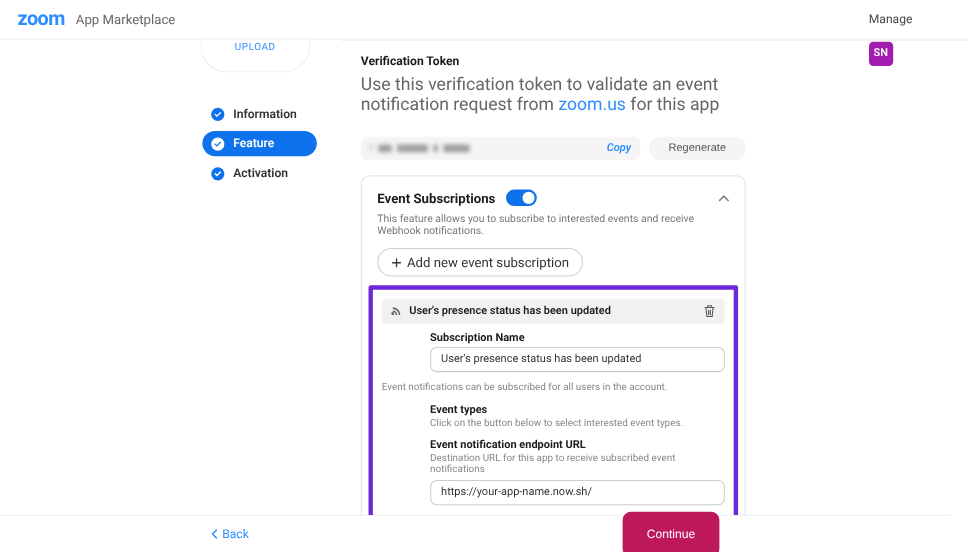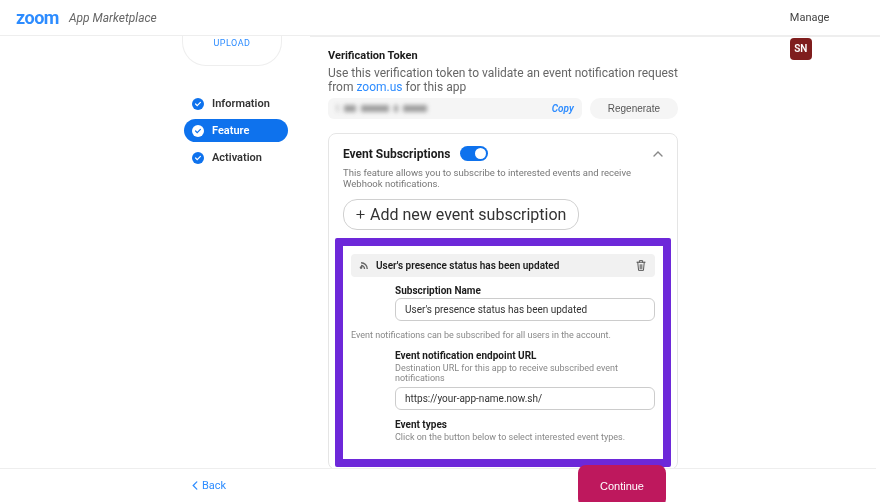--- a/index.html
+++ b/index.html
@@ -24,21 +24,20 @@
   .logo {
     color: #2D8CFF;
     font-weight: 700;
     font-size: 18px;
     letter-spacing: -0.5px;
     margin-right: 10px;
   }
   .marketplace {
     color: #666;
     font-size: 12px;
-    font-style: italic;
   }
   .header-right {
     margin-left: auto;
     display: flex;
     align-items: flex-start;
     gap: 14px;
     flex-direction: column;
   }
   .develop-btn {
     border: 1px solid #d9d9d9;
@@ -54,21 +53,21 @@
   }
   .manage-link {
     font-size: 11px;
     color: #444;
     cursor: pointer;
   }
   .avatar {
     width: 22px;
     height: 22px;
     border-radius: 4px;
-    background: #7f1d1d;
+    background: #a21caf;
     color: #fff;
     font-size: 10px;
     font-weight: 600;
     display: flex;
     align-items: center;
     justify-content: center;
   }
   
   .main {
     display: flex;
@@ -159,23 +158,23 @@
     font-size: 16px;
     font-weight: 700;
     margin: 8px 0 10px;
   }
   .section-label {
     font-size: 11px;
     font-weight: 700;
     margin-bottom: 4px;
   }
   .section-desc {
-    font-size: 12px;
+    font-size: 16px;
     color: #666;
-    margin-bottom: 4px;
+    margin-bottom: 20px;
   }
   .section-desc a { color: #2D8CFF; text-decoration: none; }
   .token-row {
     display: flex;
     gap: 8px;
     align-items: center;
     margin-bottom: 14px;
   }
   .token-field {
     flex: 1;
@@ -262,31 +261,31 @@
   .card-desc {
     font-size: 9.5px;
     color: #777;
     margin-bottom: 10px;
   }
   .add-sub-btn {
     border: 1px solid #d0d0d0;
     background: #fff;
     border-radius: 14px;
     padding: 5px 12px;
-    font-size: 16px;
+    font-size: 12px;
     color: #333;
     display: inline-flex;
     align-items: center;
     gap: 5px;
     cursor: pointer;
     margin-bottom: 8px;
   }
 
   .highlighted-box {
-    border: 8px solid #6d28d9;
+    border: 4px solid #6d28d9;
     border-radius: 2px;
     padding: 8px;
     margin: 0 -8px -6px;
   }
   .sub-header {
     background: #f1f1f1;
     border-radius: 4px;
     padding: 5px 8px;
     display: flex;
     align-items: center;
@@ -330,21 +329,21 @@
     font-size: 9px;
     color: #888;
     margin-bottom: 10px;
   }
 
   
   .footer {
     position: absolute;
     bottom: 0;
     left: 0;
-    right: 4px;
+    right: 16px;
     height: 34px;
     border-top: 1px solid #eee;
     display: flex;
     align-items: center;
     justify-content: space-between;
     padding: 0 210px 0 192px;
     background: #fff;
   }
   .back-link {
     color: #2D8CFF;
@@ -479,29 +478,29 @@
           </div>
 
           <div class="field-group">
             <div class="field-label">Subscription Name</div>
             <input type="text" class="text-input" value="User's presence status has been updated" style="">
           </div>
 
           <div class="note">Event notifications can be subscribed for all users in the account.</div>
 
           <div class="field-group">
+            <div class="field-label">Event types</div>
+            <div class="field-hint">Click on the button below to select interested event types.</div>
+
+          </div>
+
+          <div class="field-group">
             <div class="field-label">Event notification endpoint URL</div>
             <div class="field-hint">Destination URL for this app to receive subscribed event notifications</div>
             <input type="text" class="text-input" value="https://your-app-name.now.sh/" style="">
-          </div>
-
-          <div class="field-group">
-            <div class="field-label">Event types</div>
-            <div class="field-hint">Click on the button below to select interested event types.</div>
-
           </div>
 
         </div>
       </div>
     </div>
   </div>
 </div>
 
 <div class="footer">
   <div class="back-link">

